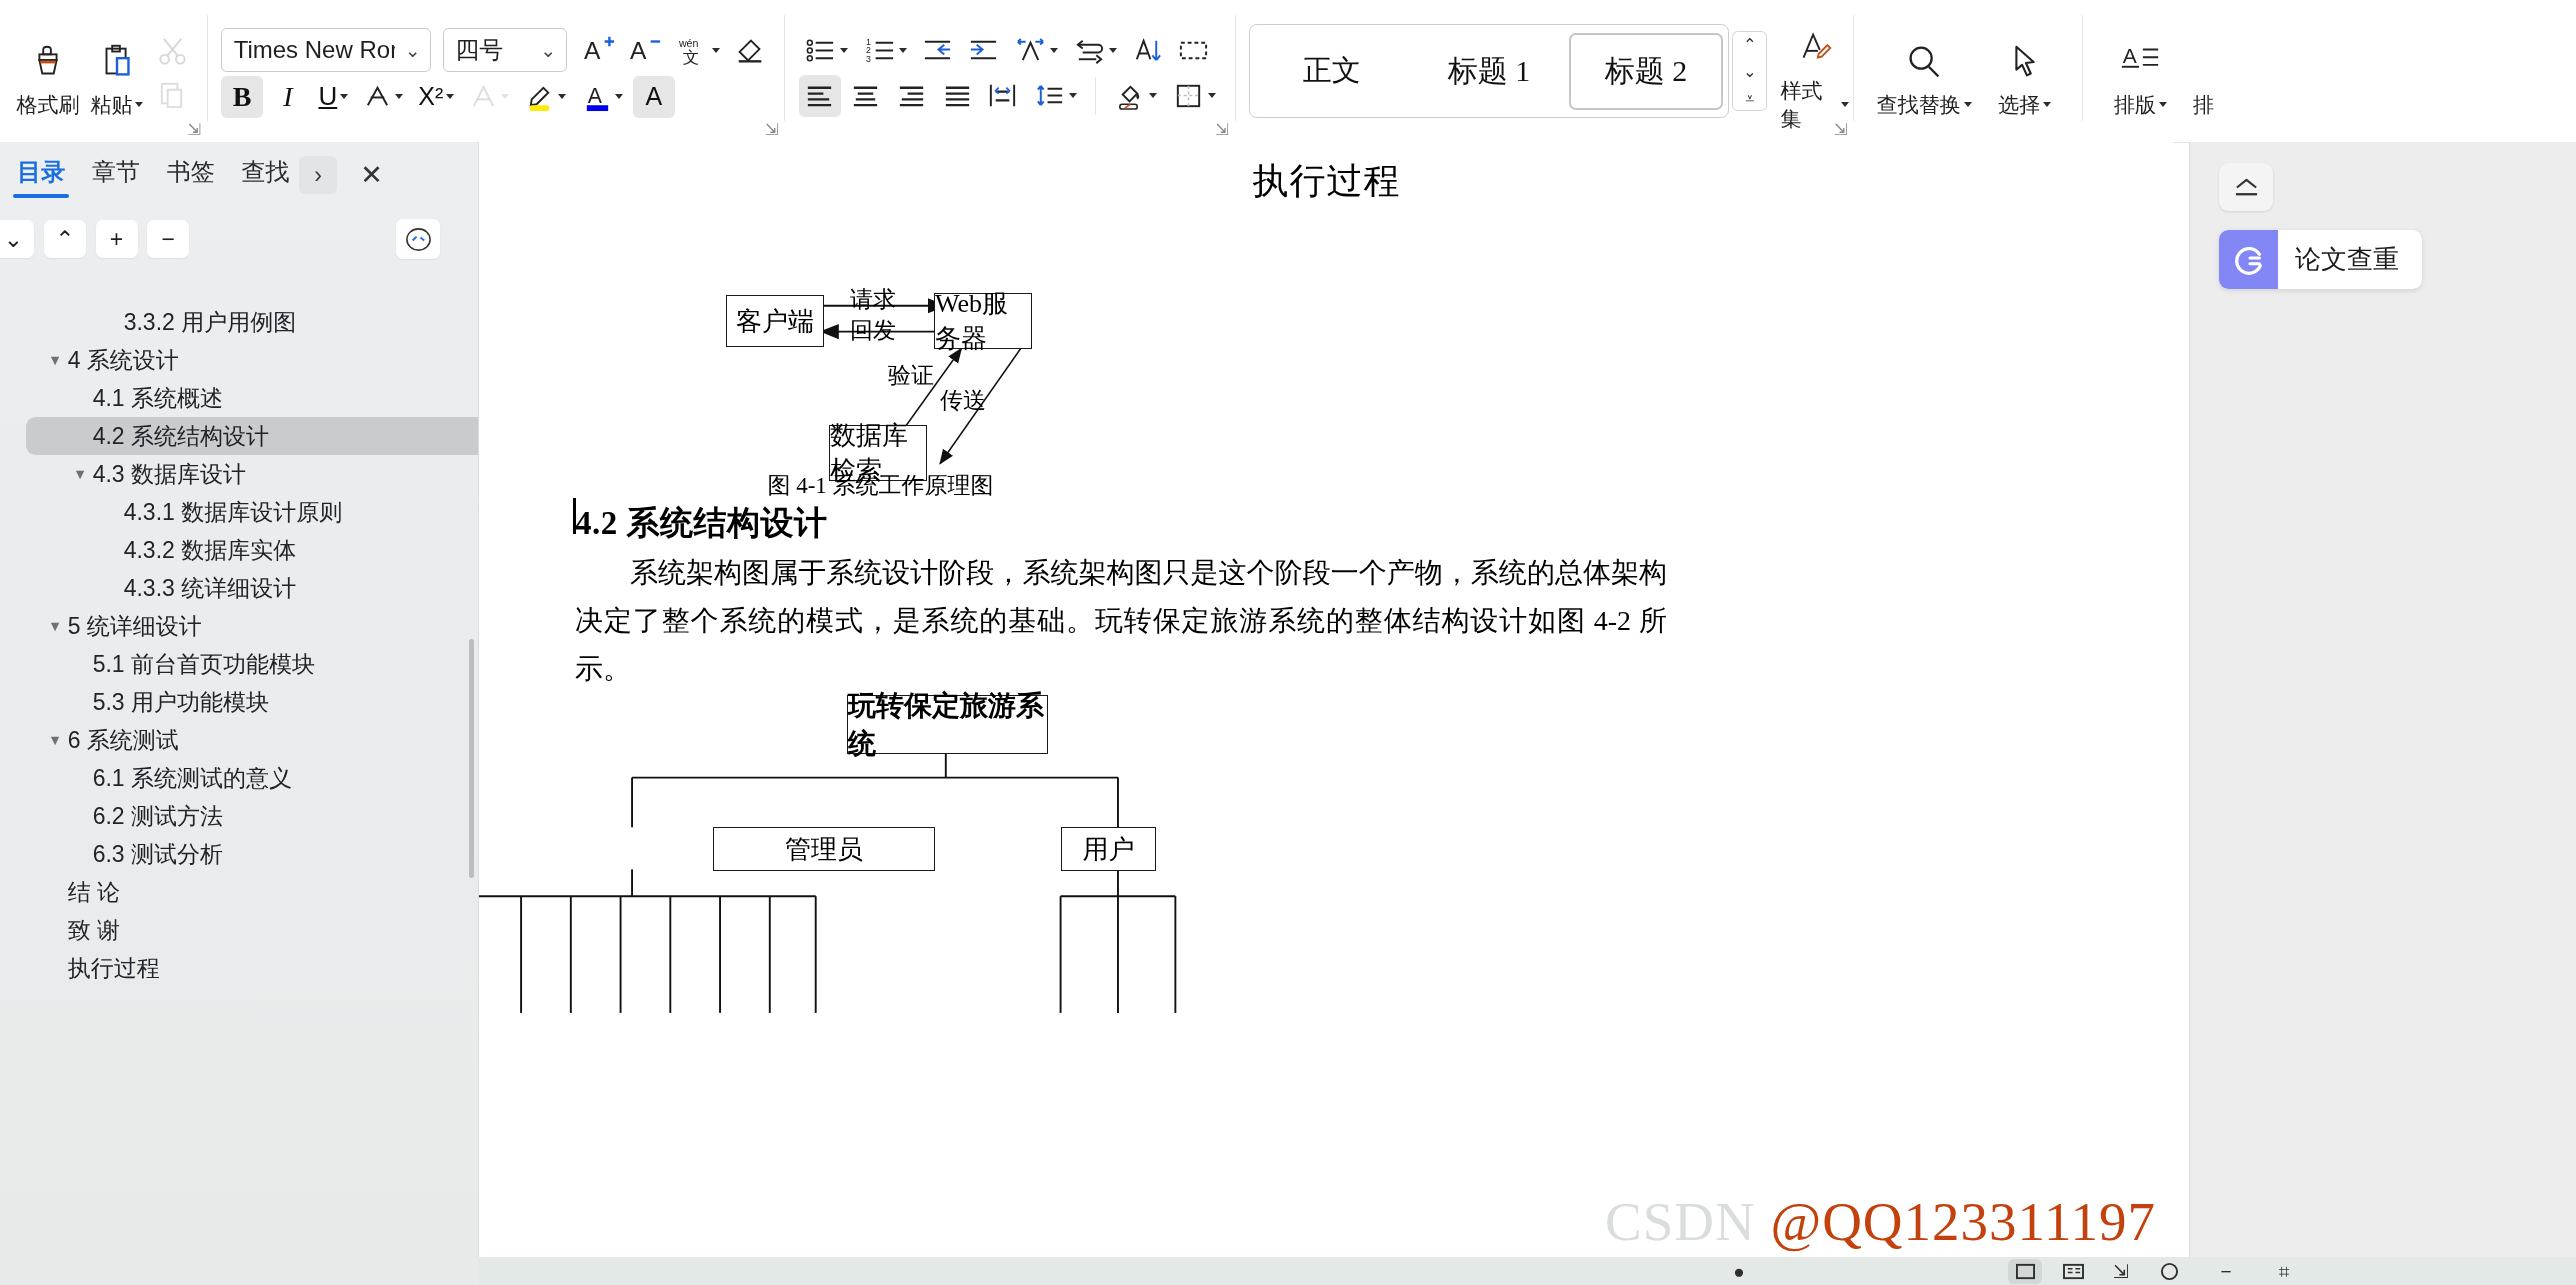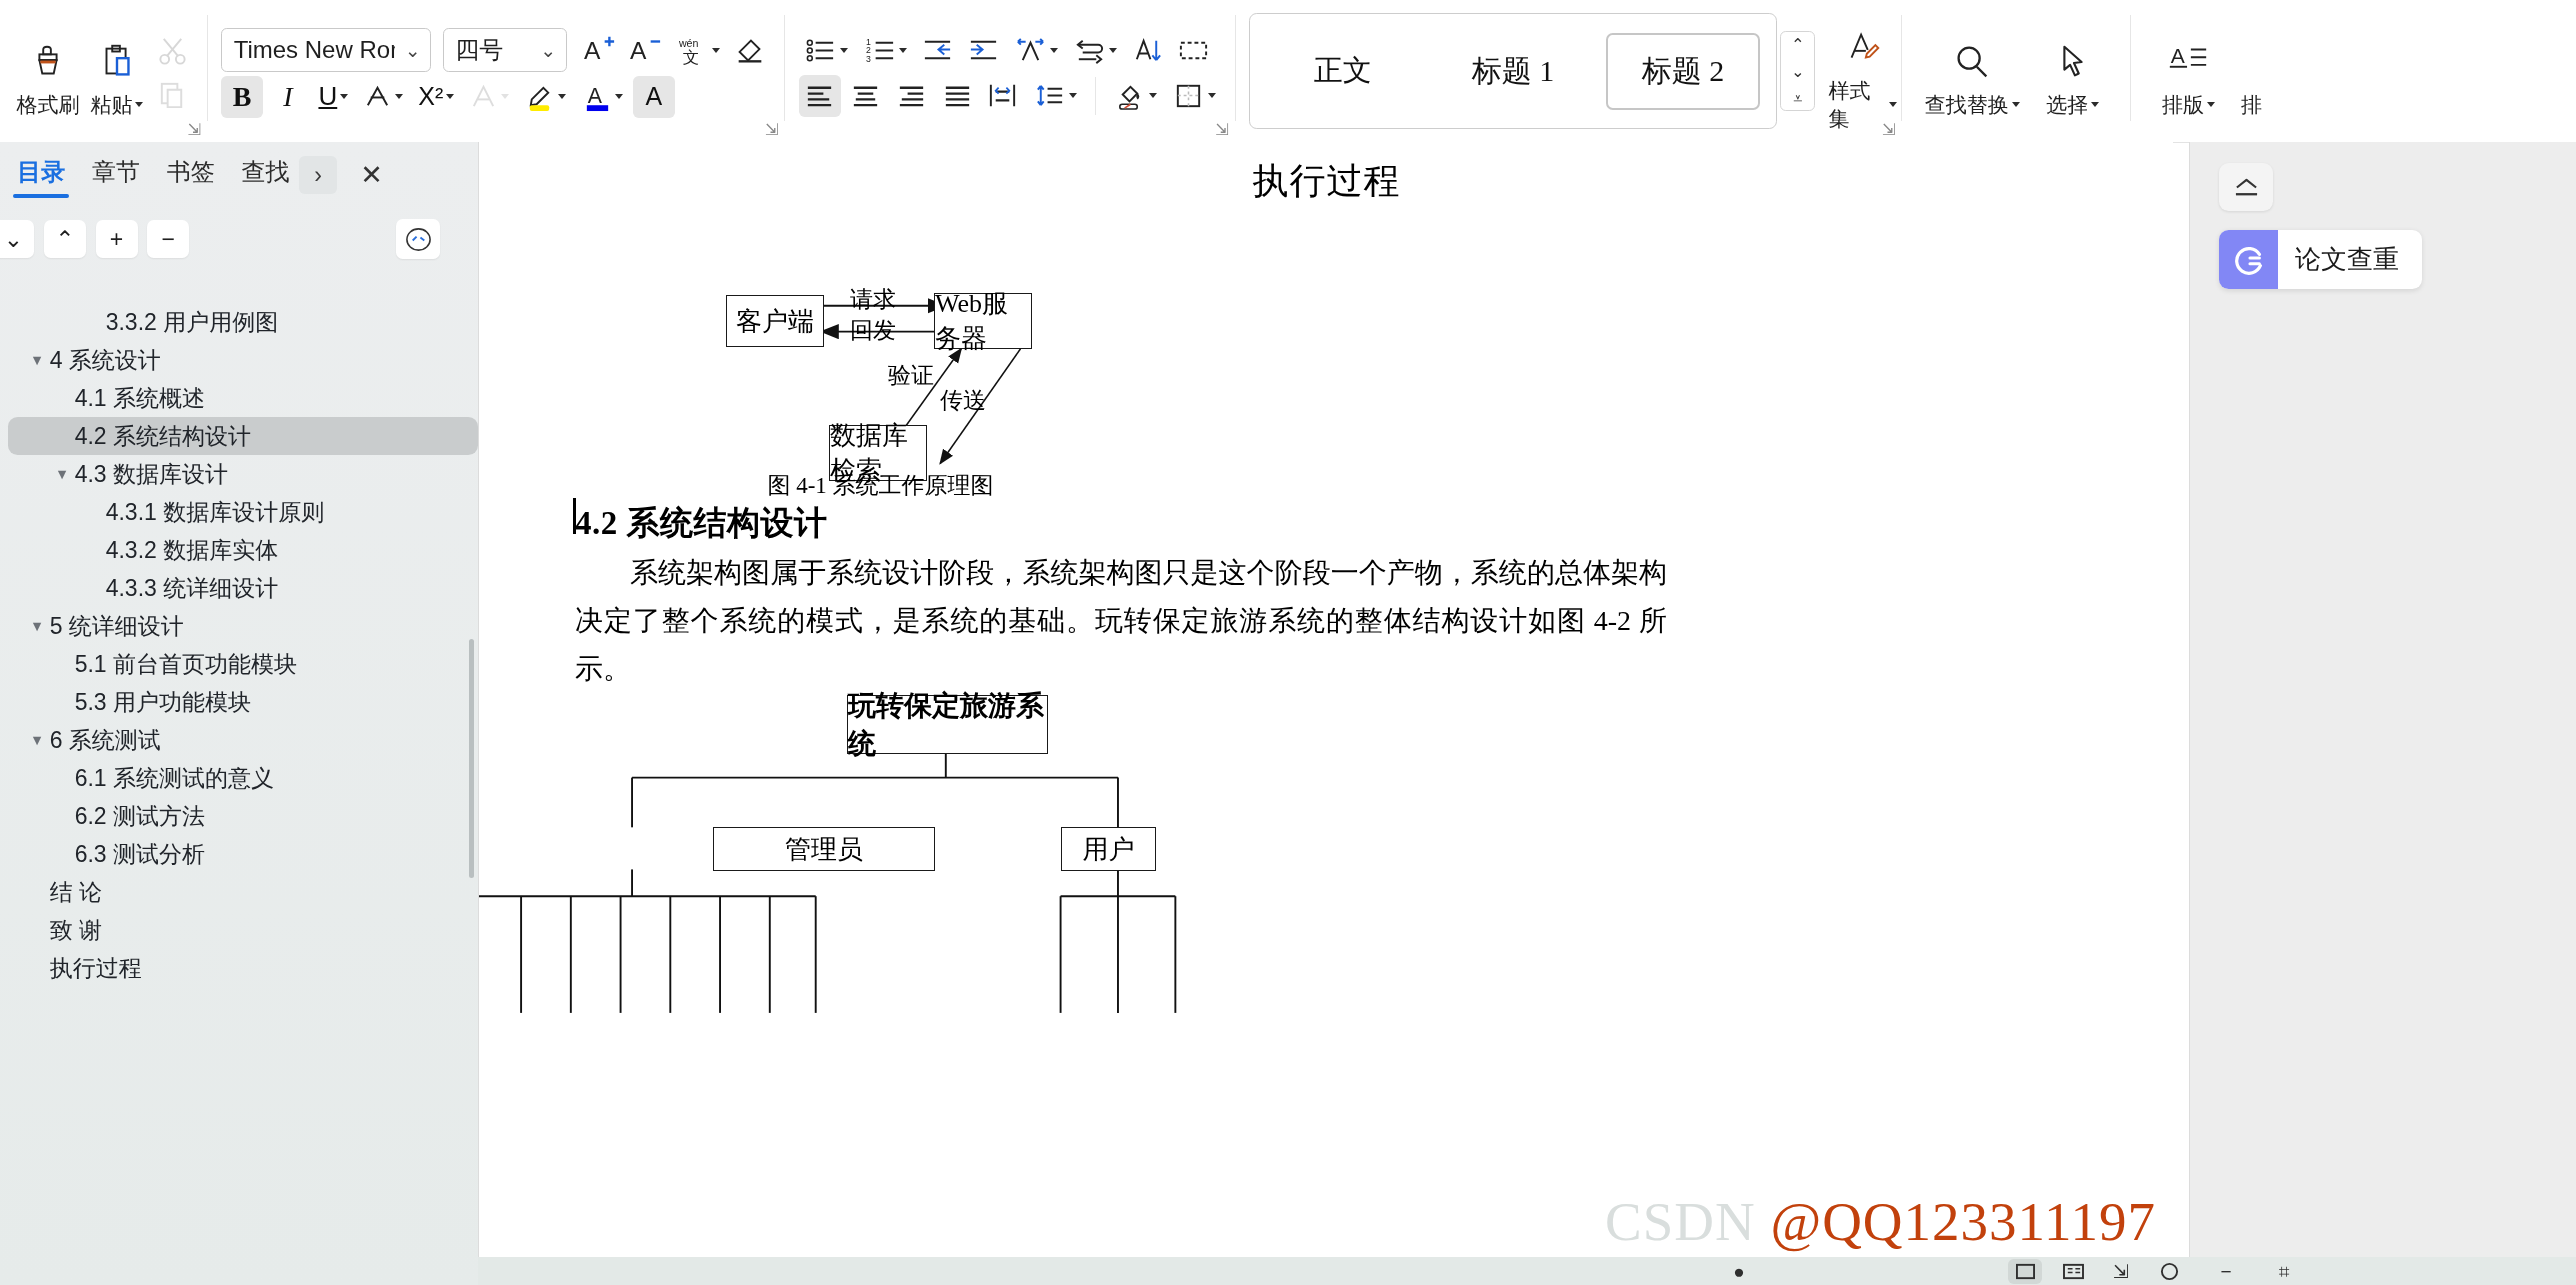--- a/index.html
+++ b/index.html
@@ -46,21 +46,21 @@
     height:42px;border:1px solid #c9c9c9;border-radius:5.7px;background:#fff;
     display:flex;align-items:center;justify-content:space-between;padding:0 9.6px 0 11.5px;
     font-size:24px;color:#1f1f1f;cursor:default;
   }
   .combo .v{white-space:nowrap;overflow:hidden;}
   .combo .cv{margin-left:9.6px;color:#444;font-size:19px;}
 
   
   .gallery{
     display:flex;align-items:center;border:1px solid #cdcdcd;border-radius:7.7px;background:#fff;
-    height:82px;padding:16px;gap:17px;
+    height:82px;padding:5px;gap:4px;
   }
   .gitem{
     min-width:130px;height:73px;display:flex;align-items:center;justify-content:center;
     font-family:"Liberation Serif","DejaVu Serif",serif;font-size:29px;color:#111;
     border:2.9px solid transparent;border-radius:6.7px;cursor:default;white-space:nowrap;padding:0 9.6px;
   }
   .gitem.sel{border-color:#c6c6c6;background:#fff;}
   .gitem.h1{font-size:30px;}
   .gscroll{display:flex;flex-direction:column;justify-content:space-between;height:75px;margin-left:3.8px;padding:1.9px 3.8px;
            border:1px solid #d5d5d5;border-radius:5.7px;background:#fff;}
@@ -87,21 +87,21 @@
   .navclose{width:42px;height:42px;display:flex;align-items:center;justify-content:center;color:#333;font-size:27px;margin-left:13.4px;}
 
   .navtools{display:flex;align-items:center;gap:9.6px;padding:9.6px 0 0 0;height:54px;}
   .ntbtn{
     width:42px;height:38px;background:#fff;border-radius:6.7px;display:flex;align-items:center;justify-content:center;
     color:#1f1f1f;font-size:23px;box-shadow:0 1px 1.9px rgba(0,0,0,.07);cursor:default;
   }
   .ntbtn.first{margin-left:-7.7px;border-top-left-radius:0;border-bottom-left-radius:0;}
   .ntbtn.round{margin-left:auto;margin-right:38px;width:44px;height:40px;}
 
-  .toc{position:absolute;left:0;top:161px;width:486px;height:966px;overflow:hidden;}
+  .toc{position:absolute;left:18px;top:161px;width:486px;height:966px;overflow:hidden;}
   .toci{
     display:flex;align-items:center;height:38px;margin:0 7.7px 0 7.7px;padding-left:3.8px;border-radius:9.6px;
     font-size:23px;color:#20242a;white-space:nowrap;cursor:default;
   }
   .toci.sel{background:#c9cccd;}
   .tw{display:inline-block;width:25px;text-align:center;color:#6d7278;font-size:14.3px;flex:none;}
   .tw.none{visibility:hidden;}
   .tocsb{position:absolute;right:3.8px;top:497px;width:5.7px;height:239px;background:#b9bfc0;border-radius:2.9px;}
 
   

